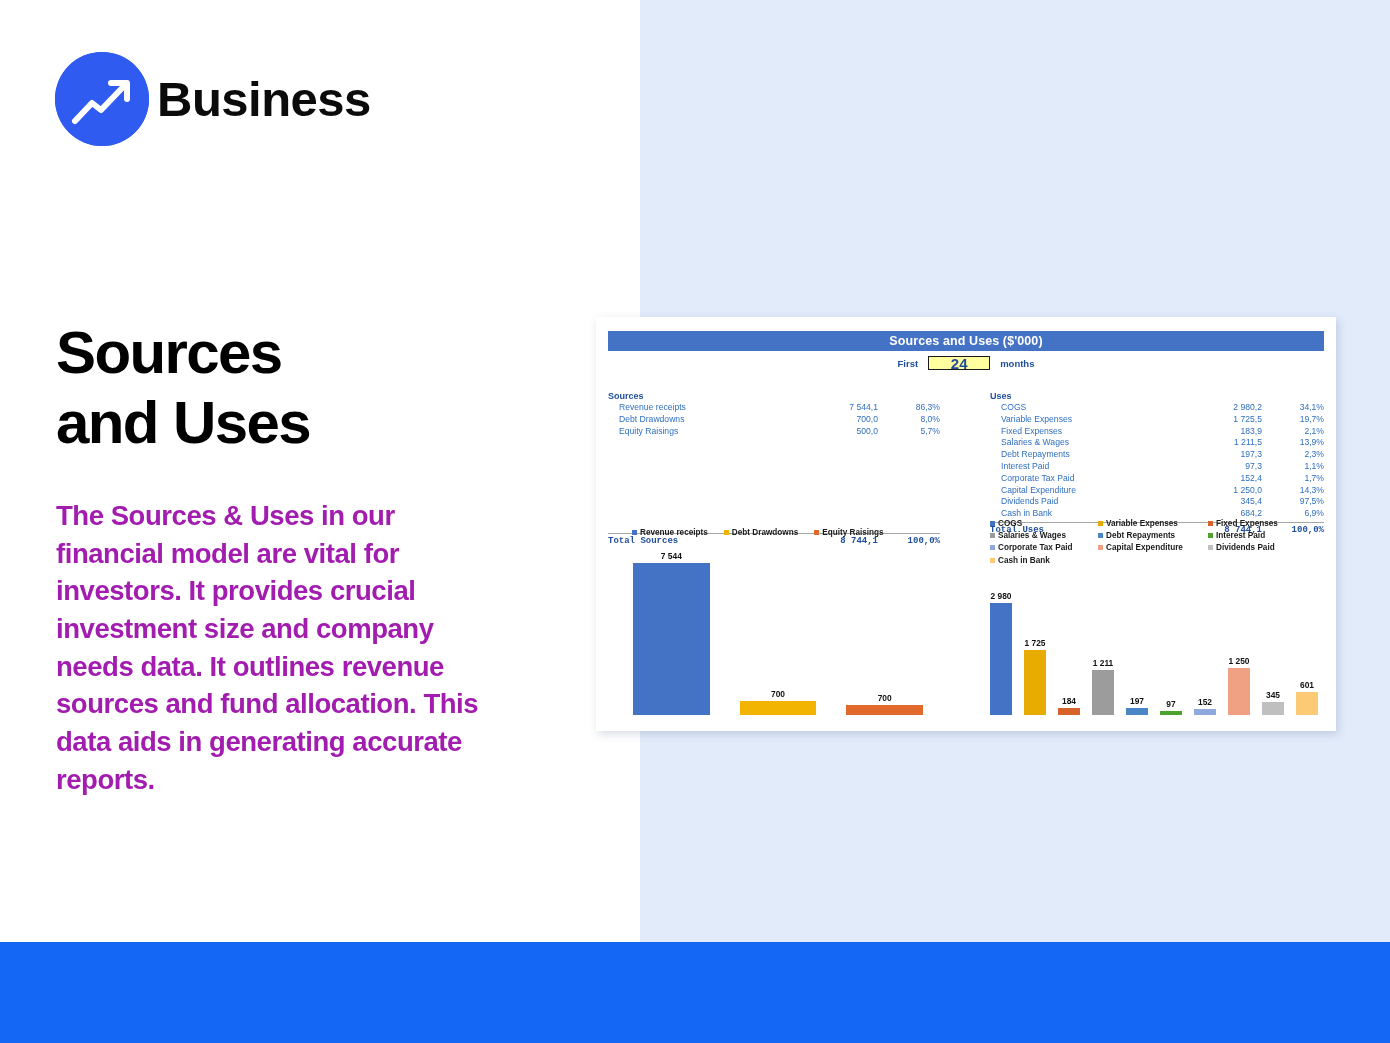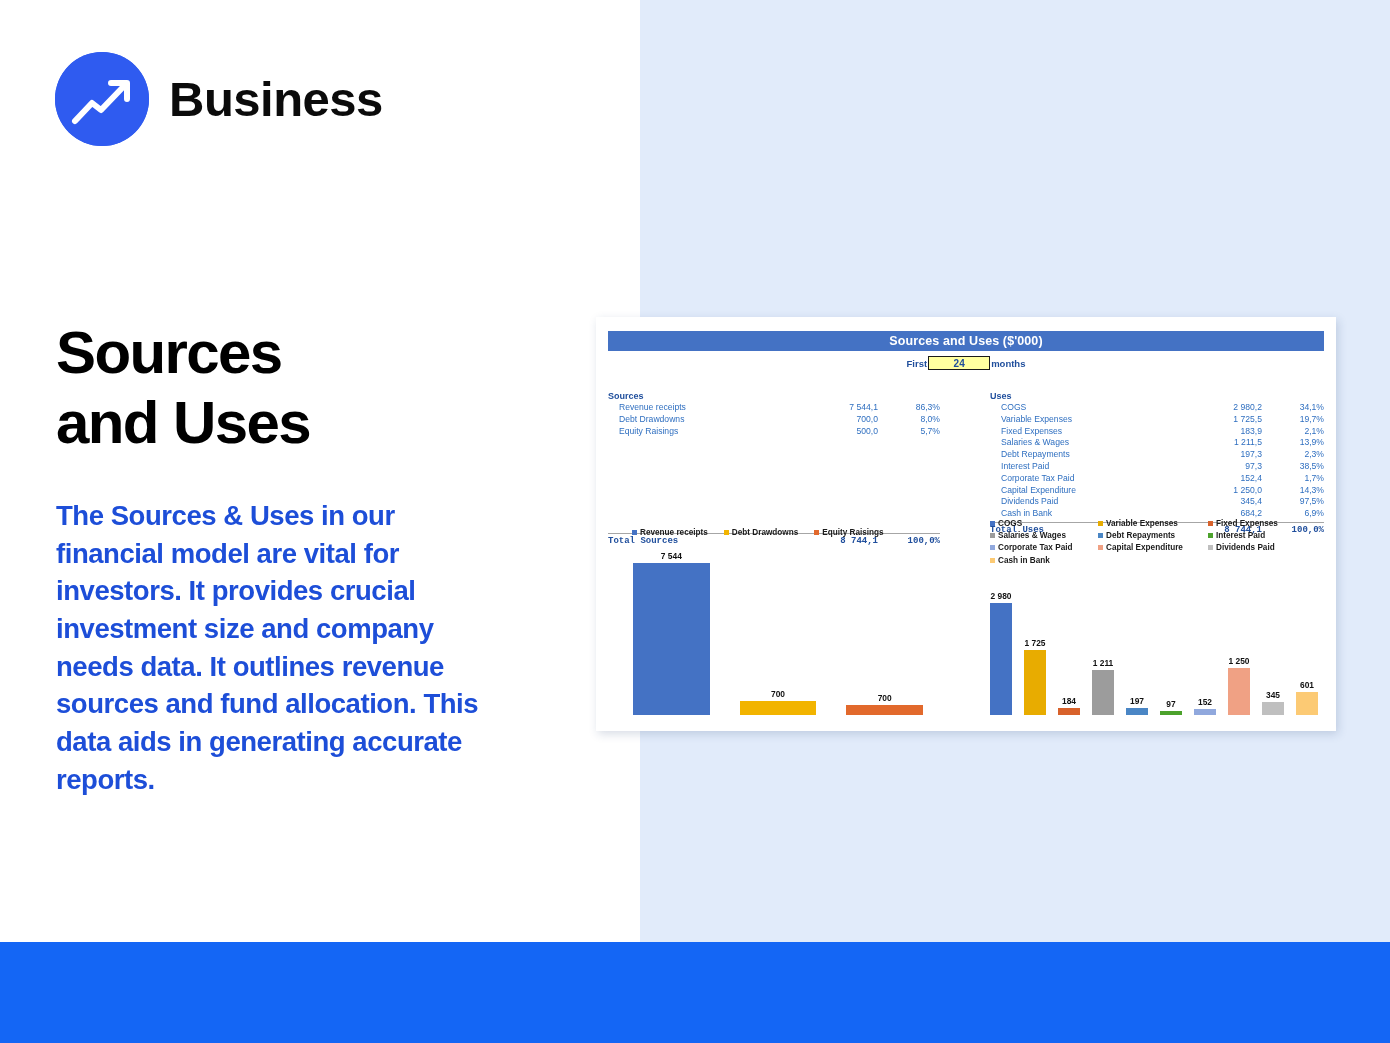--- a/index.html
+++ b/index.html
@@ -21,21 +21,21 @@
   }
   
   .bottom-bar {
     position: absolute; left: 0; top: 942px;
     width: 1390px; height: 101px;
     background: #1466f5;
   }
   
   .logo-wrap {
     position: absolute; left: 55px; top: 52px;
-    display: flex; align-items: center; gap: 20px;
+    display: flex; align-items: center; gap: 8px;
   }
   .logo-mark {
     width: 94px; height: 94px; border-radius: 50%;
     background: #2f5bf0; position: relative; flex: none;
   }
   .logo-mark svg { position: absolute; left: 0; top: 0; }
   .logo-text { display: flex; flex-direction: column; line-height: 1; }
   .logo-line1 {
     font-size: 49px; font-weight: 700; letter-spacing: -0.5px;
     color: #0b0b0b;
@@ -53,48 +53,48 @@
     width: 520px;
     font-size: 60px; font-weight: 700; line-height: 1.16;
     letter-spacing: -1.6px; color: #000000;
     white-space: pre-line;
   }
   
   .body-copy {
     position: absolute; left: 56px; top: 497px;
     width: 450px;
     font-size: 27.5px; font-weight: 600; line-height: 1.37;
-    letter-spacing: -0.45px; color: #1d4ed8;
+    letter-spacing: -0.45px; color: #a21caf;
   }
 
   
   .sheet-card {
     position: absolute; left: 596px; top: 317px;
     width: 740px; height: 414px;
     background: #ffffff;
     box-shadow: 2px 3px 9px rgba(35,60,110,0.18);
   }
   .sheet-title-bar {
     position: absolute; left: 12px; top: 14px;
     width: 716px; height: 20px;
     background: #4472c4;
     color: #ffffff; font-size: 12.5px; font-weight: 700;
     display: flex; align-items: center; justify-content: center;
     letter-spacing: 0.1px;
   }
   .first-row {
     position: absolute; left: 0; top: 39px; width: 740px;
     display: flex; align-items: center; justify-content: center;
-    gap: 1px;
+    gap: 10px;
     font-size: 9.5px; font-weight: 700; color: #1f4e9c;
   }
   .months-input {
     width: 62px; height: 14px;
     background: #ffffa0; border: 1.4px solid #1a1a1a;
-    color: #1f4e9c; font-size: 10px; font-weight: 700;
+    color: #1f4e9c; font-size: 15px; font-weight: 700;
     display: flex; align-items: center; justify-content: center;
   }
 
   
   .tbl {
     position: absolute; top: 74px;
     font-size: 8.6px; color: #2f6fc0;
   }
   .tbl.sources { left: 12px; width: 332px; }
   .tbl.uses    { left: 394px; width: 334px; }
@@ -249,21 +249,21 @@
             <span class="pct">13,9%</span>
           </div>
           <div class="row">
             <span class="lbl">Debt Repayments</span>
             <span class="val">197,3</span>
             <span class="pct">2,3%</span>
           </div>
           <div class="row">
             <span class="lbl">Interest Paid</span>
             <span class="val">97,3</span>
-            <span class="pct">38,5%</span>
+            <span class="pct">1,1%</span>
           </div>
           <div class="row">
             <span class="lbl">Corporate Tax Paid</span>
             <span class="val">152,4</span>
             <span class="pct">1,7%</span>
           </div>
           <div class="row">
             <span class="lbl">Capital Expenditure</span>
             <span class="val">1 250,0</span>
             <span class="pct">14,3%</span>

